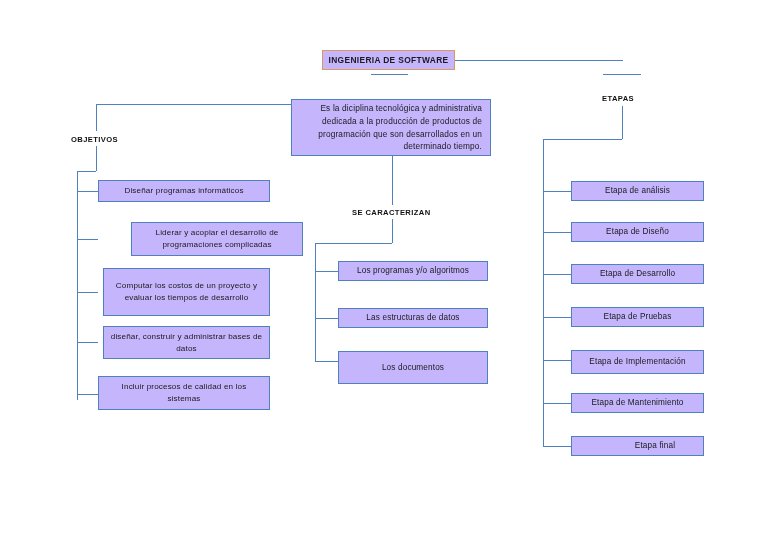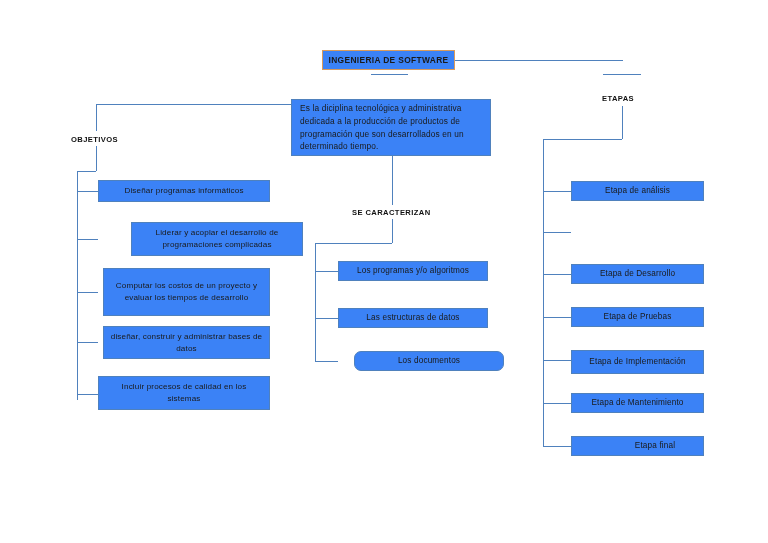--- a/index.html
+++ b/index.html
@@ -20,40 +20,40 @@
     left: 0;
     top: 0;
     width: 768px;
     height: 543px;
     pointer-events: none;
   }
   .node {
     position: absolute;
     box-sizing: border-box;
     border: 1px solid #4f81bd;
-    background: #3b82f6;
+    background: #c4b5fd;
     display: flex;
     align-items: center;
     justify-content: center;
     text-align: center;
     color: #1a1a1a;
     font-size: 8.2px;
     line-height: 1.45;
     letter-spacing: 0.15px;
     padding: 2px 5px;
   }
   .node.title-node {
     border: 1.5px solid #d99b5c;
     font-weight: bold;
     font-size: 8.4px;
     letter-spacing: 0.35px;
   }
   .node.desc-node {
     justify-content: flex-start;
-    text-align: left;
+    text-align: right;
     padding: 5px 8px;
     line-height: 1.55;
     font-size: 8.3px;
   }
   .node.left-node {
     font-size: 8.1px;
   }
   .label {
     position: absolute;
     font-weight: bold;
@@ -138,26 +138,29 @@
   <div class="node left-node" style="left:98px; top:376px; width:172px; height:34px;">
     <span>Incluir procesos de calidad en los sistemas</span>
   </div>
 
   <div class="node" style="left:338px; top:261px; width:150px; height:20px;">
     <span>Los programas y/o algoritmos</span>
   </div>
   <div class="node" style="left:338px; top:308px; width:150px; height:20px;">
     <span>Las estructuras de datos</span>
   </div>
-  <div class="node" style="left:354px; top:351px; width:150px; height:20px;border-radius:7px;">
+  <div class="node" style="left:338px; top:351px; width:150px; height:33px;">
     <span>Los documentos</span>
   </div>
 
   <div class="node" style="left:571px; top:181px; width:133px; height:20px;">
     <span>Etapa de análisis</span>
+  </div>
+  <div class="node" style="left:571px; top:222px; width:133px; height:20px;">
+    <span>Etapa de Diseño</span>
   </div>
   <div class="node" style="left:571px; top:264px; width:133px; height:20px;">
     <span>Etapa de Desarrollo</span>
   </div>
   <div class="node" style="left:571px; top:307px; width:133px; height:20px;">
     <span>Etapa de Pruebas</span>
   </div>
   <div class="node" style="left:571px; top:350px; width:133px; height:24px;">
     <span>Etapa de Implementación</span>
   </div>

